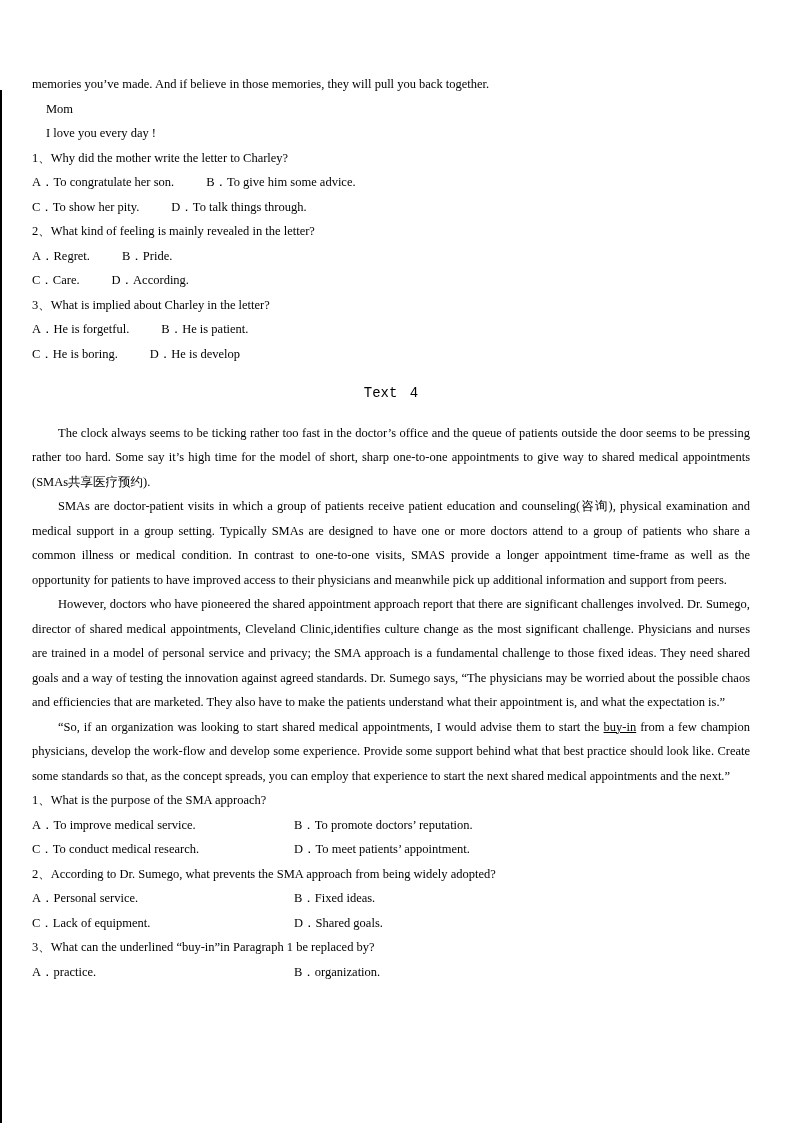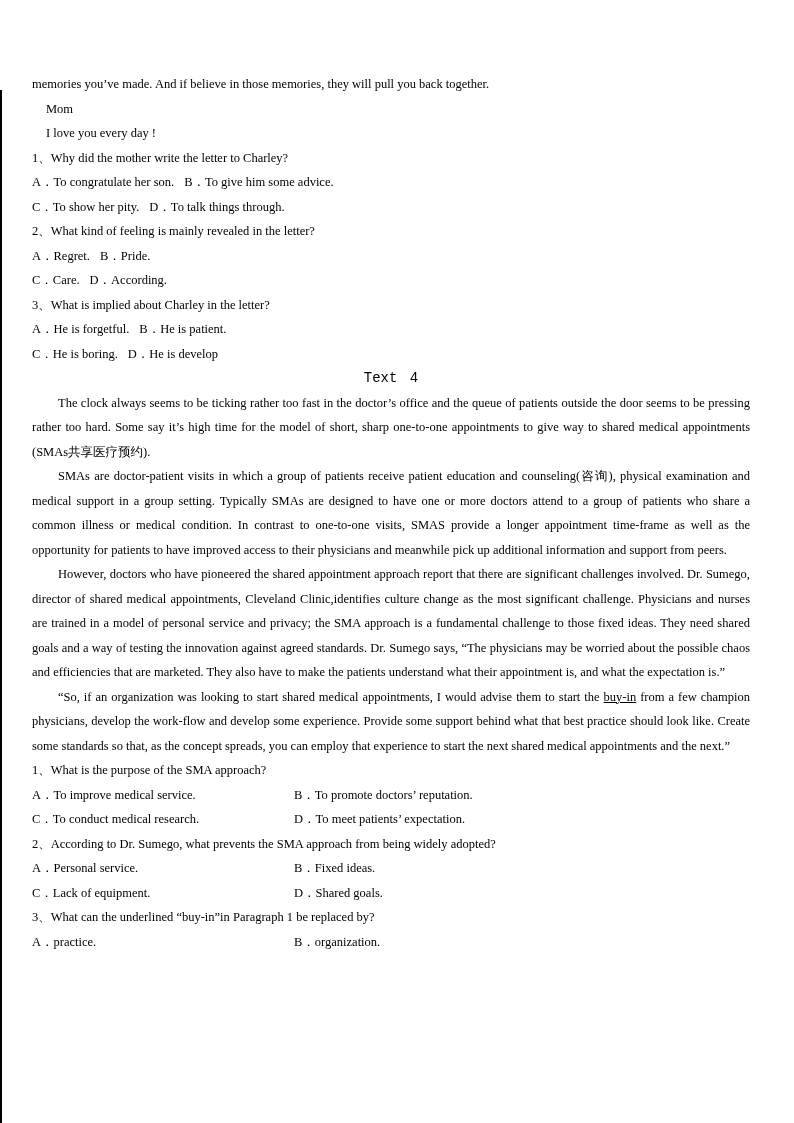--- a/index.html
+++ b/index.html
@@ -32,28 +32,28 @@
   }
   p.line, p.para {
     margin: 0;
     padding: 0;
   }
   .indent-sm { text-indent: 14px; }
   .para {
     text-align: justify;
     text-indent: 26px;
   }
-  .opt-inline { margin-right: 10px; }
+  .opt-inline { margin-right: 32px; }
   .options-grid {
     display: grid;
     grid-template-columns: 262px 1fr;
     margin: 0;
   }
   .text4-heading {
-    margin: 0;
+    margin: 15px;
     text-align: center;
     font-family: "Liberation Mono", "DejaVu Sans Mono", monospace;
     font-size: 14px;
     font-weight: normal;
     line-height: 24.5px;
     word-spacing: 4px;
   }
   .u { text-decoration: underline; }
   .qnum { white-space: pre; }
 </style>
@@ -92,21 +92,21 @@
   <p class="para"><span>“So, if an organization was looking to start shared medical appointments, I would advise them to start the </span><span class="u">buy-in</span><span> from a few champion physicians, develop the work-flow and develop some experience. Provide some support behind what that best practice should look like. Create some standards so that, as the concept spreads, you can employ that experience to start the next shared medical appointments and the next.”</span></p>
 
   <div>
     <p class="line"><span class="qnum">1、</span><span>What is the purpose of the SMA approach?</span></p>
     <p class="line options-grid">
         <span>A．To improve medical service.</span>
         <span>B．To promote doctors’ reputation.</span>
       </p>
     <p class="line options-grid">
         <span>C．To conduct medical research.</span>
-        <span>D．To meet patients’ expectation.</span>
+        <span>D．To meet patients’ appointment.</span>
       </p>
   </div>
 
   <div>
     <p class="line"><span class="qnum">2、</span><span>According to Dr. Sumego, what prevents the SMA approach from being widely adopted?</span></p>
     <p class="line options-grid">
         <span>A．Personal service.</span>
         <span>B．Fixed ideas.</span>
       </p>
     <p class="line options-grid">

